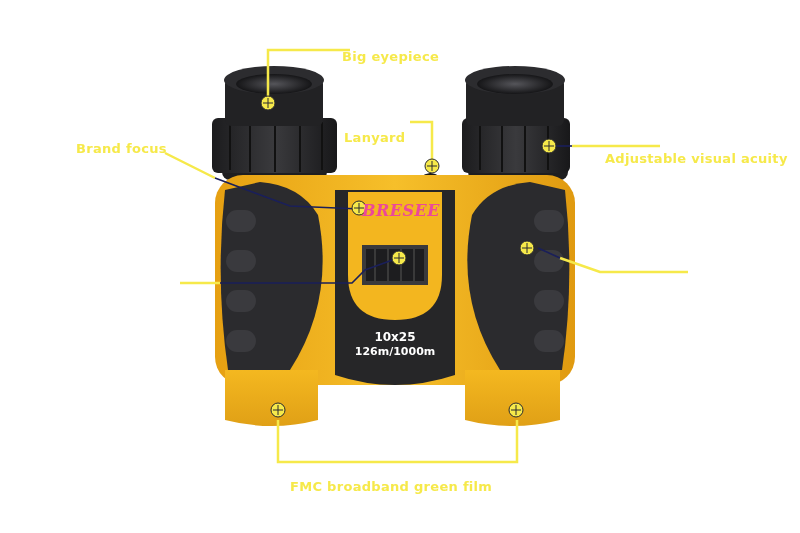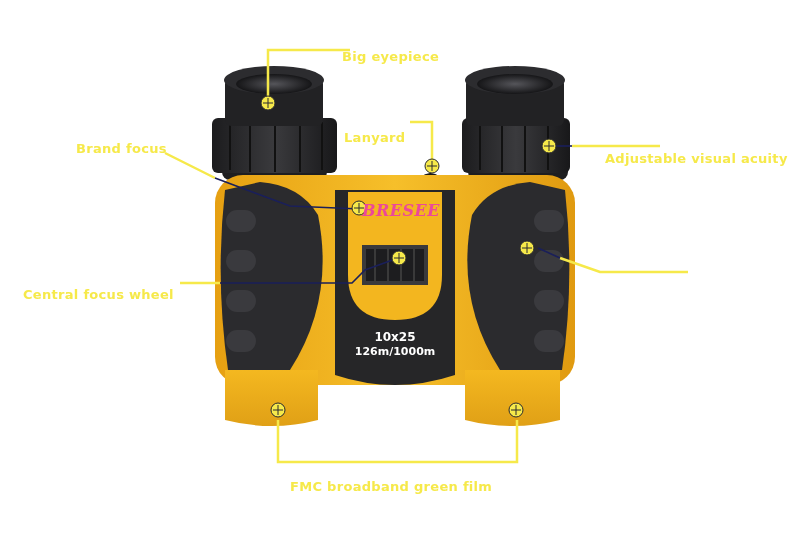--- a/index.html
+++ b/index.html
@@ -179,15 +179,14 @@
   </svg>
 
   <div class="brand-text" style="left:362px; top:201px;">BRESEE</div>
   <div class="model-text" style="left:355px; top:330px; width:80px; font-size:12px;">10x25</div>
   <div class="model-text" style="left:345px; top:345px; width:100px; font-size:11px;">126m/1000m</div>
 
   <div class="label" style="left:342px; top:49px;">Big eyepiece</div>
   <div class="label" style="left:76px; top:141px;">Brand focus</div>
   <div class="label" style="left:344px; top:130px;">Lanyard</div>
   <div class="label" style="left:605px; top:151px;text-align:right;">Adjustable visual acuity</div>
-  <div class="label" style="left:23px; top:287px;">Central focus wheel</div>
   <div class="label" style="left:290px; top:472px;margin-top:7px;">FMC broadband green film</div>
 </div>
 
 </body></html>

